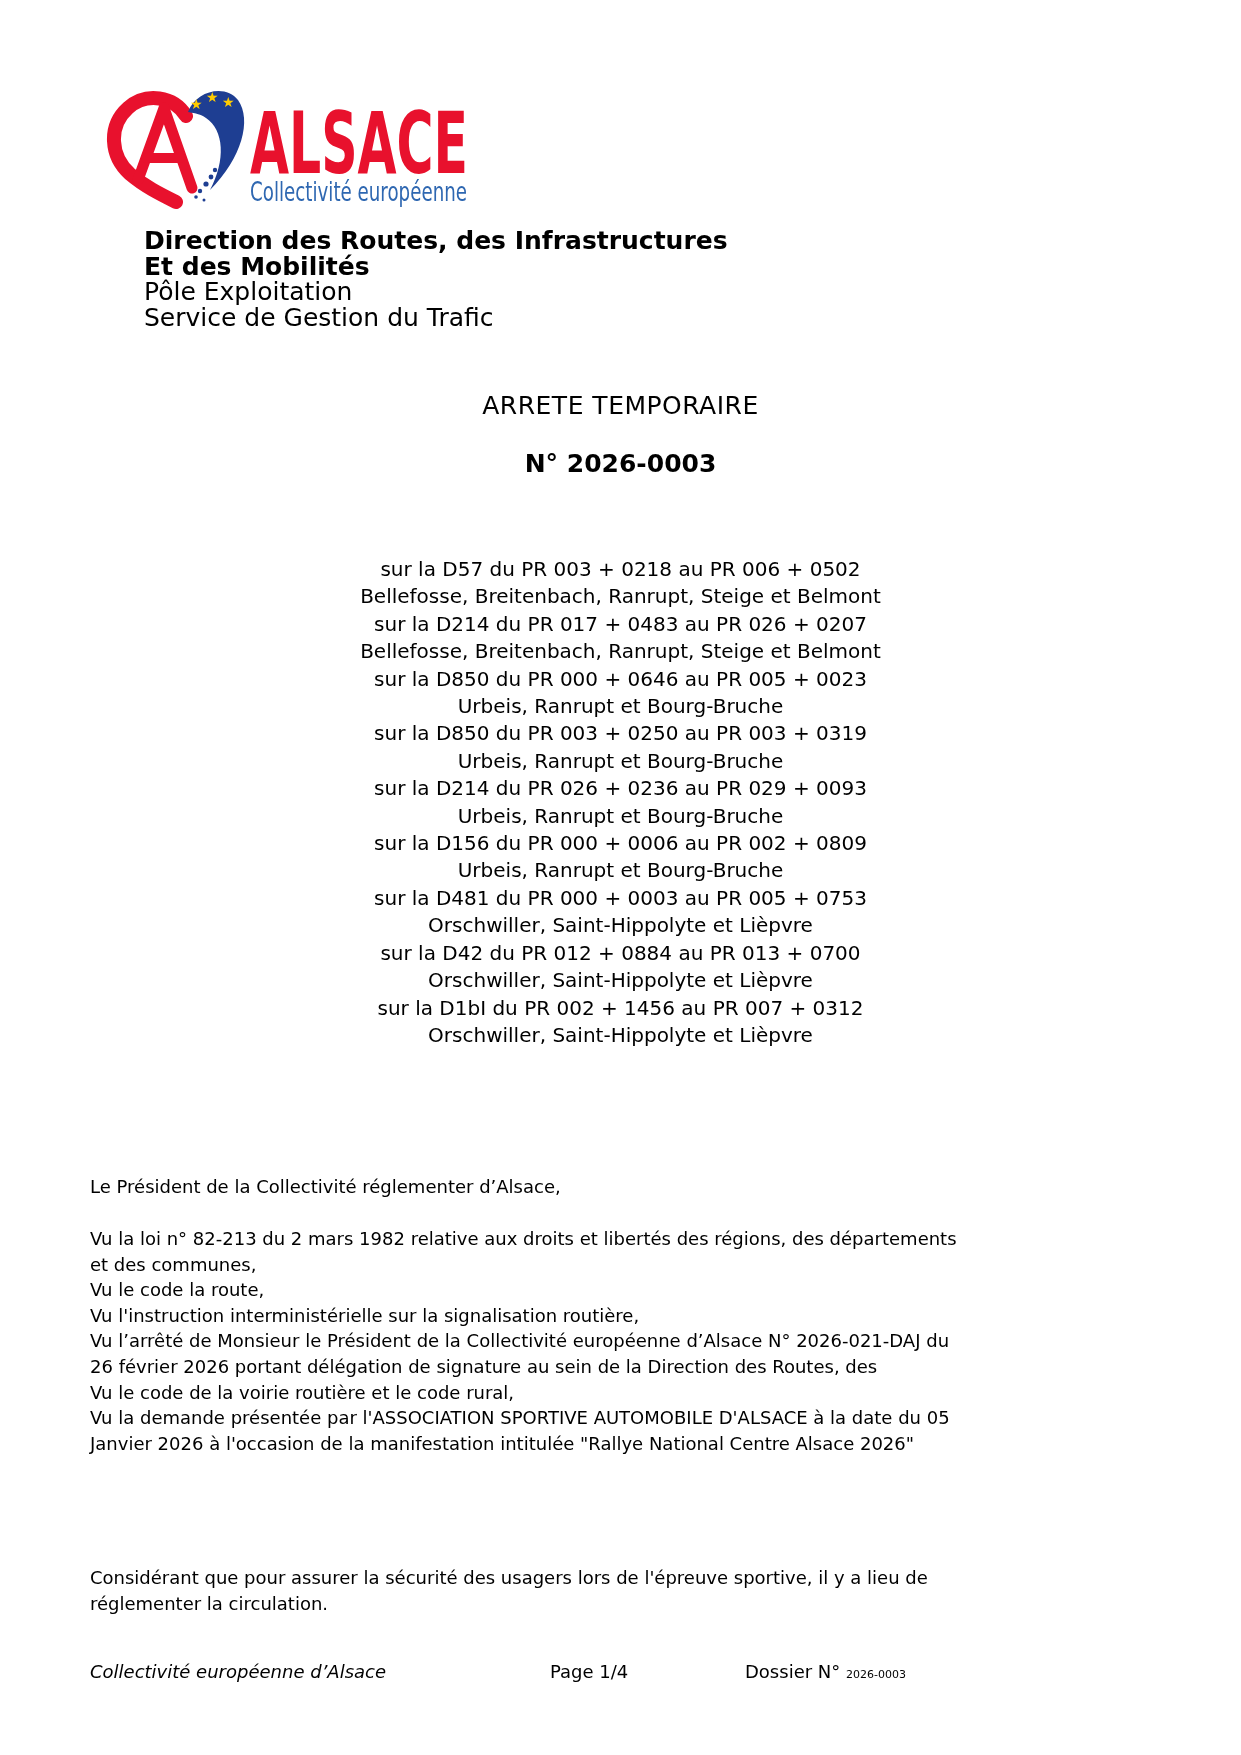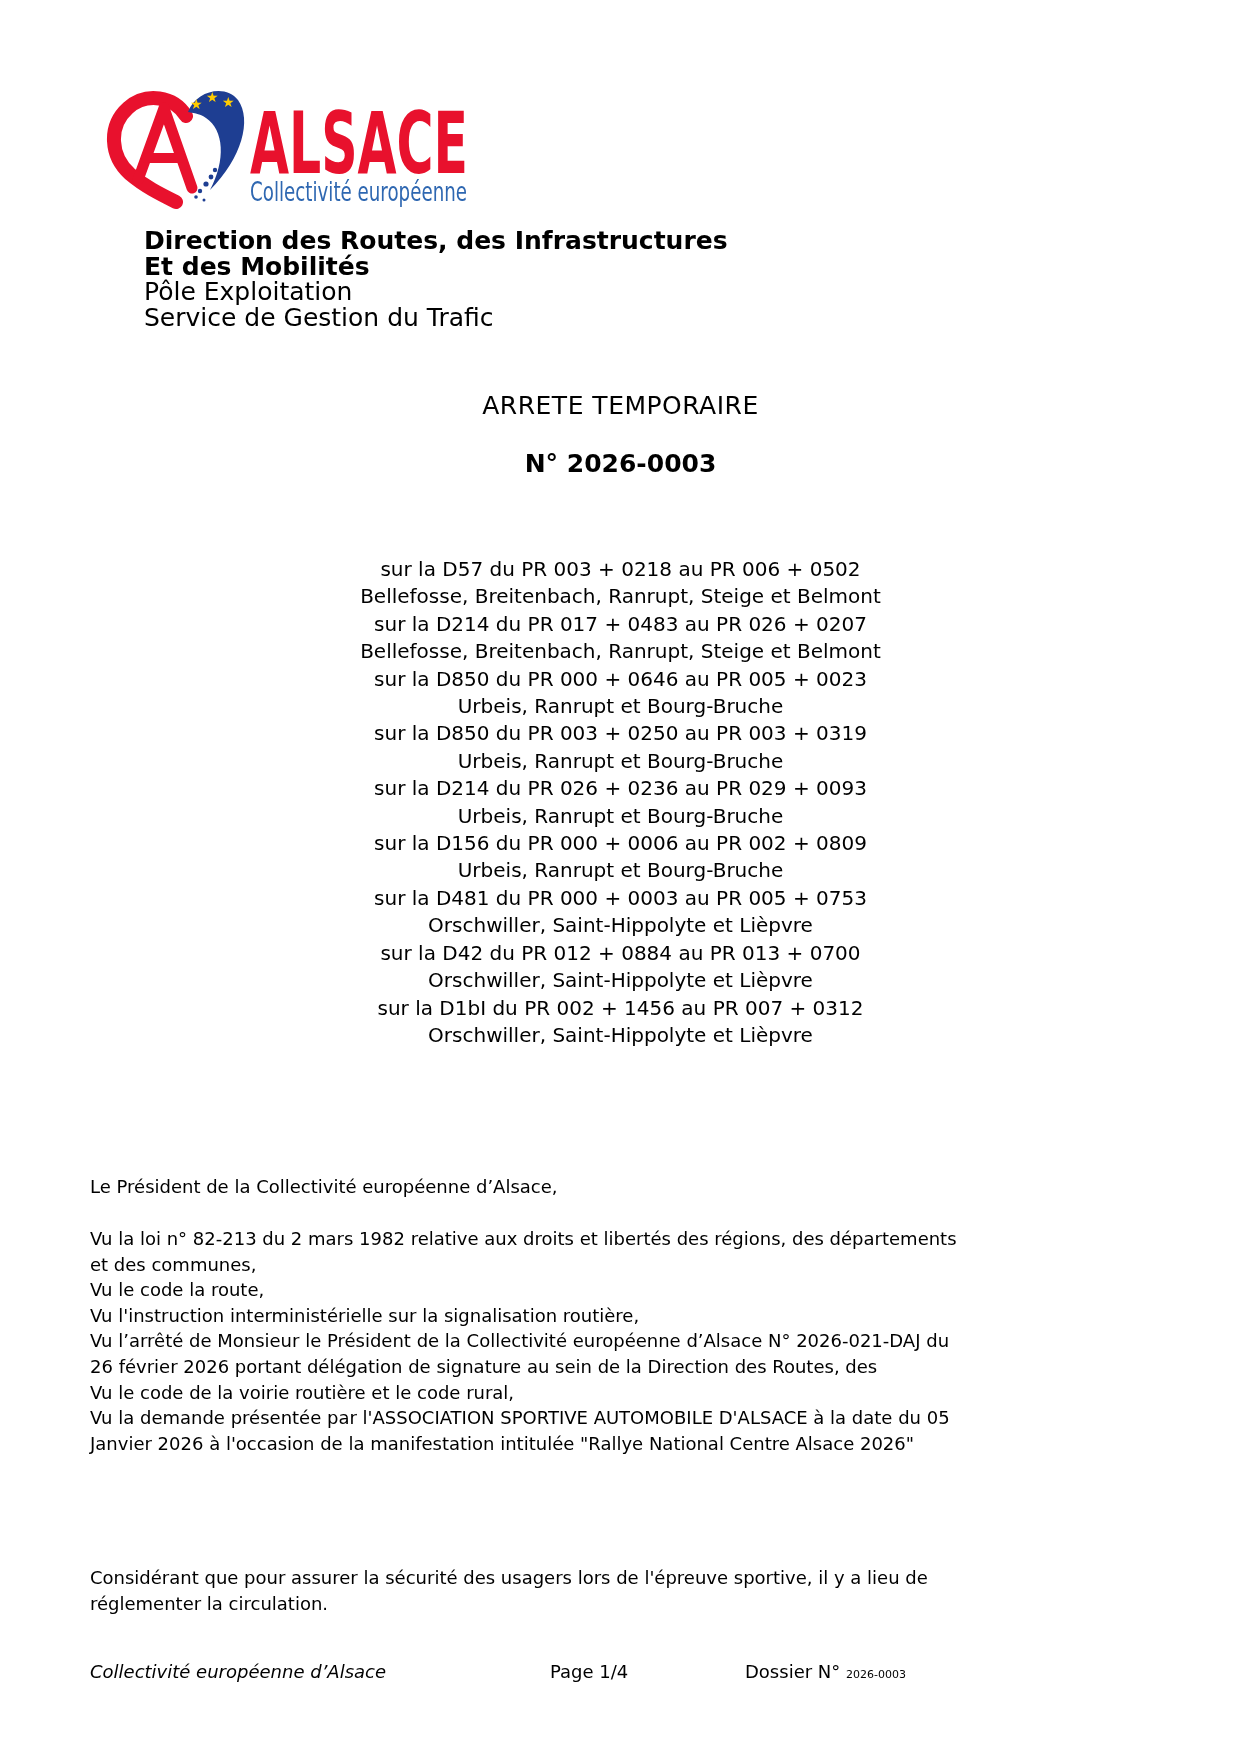--- a/index.html
+++ b/index.html
@@ -124,21 +124,21 @@
         <div class="road-section">sur la D42 du PR 012 + 0884 au PR 013 + 0700</div>
         <div class="road-communes">Orschwiller, Saint-Hippolyte et Lièpvre</div>
       </div>
 
       <div class="road-item">
         <div class="road-section">sur la D1bI du PR 002 + 1456 au PR 007 + 0312</div>
         <div class="road-communes">Orschwiller, Saint-Hippolyte et Lièpvre</div>
       </div>
     </div>
 
-  <div class="opening">Le Président de la Collectivité européenne d’Alsace,</div>
+  <div class="opening">Le Président de la Collectivité réglementer d’Alsace,</div>
 
   <div class="vu-block">
 
       <div class="body-line">Vu la loi n° 82-213 du 2 mars 1982 relative aux droits et libertés des régions, des départements</div>
 
       <div class="body-line">et des communes,</div>
 
 
       <div class="body-line">Vu le code la route,</div>
 

